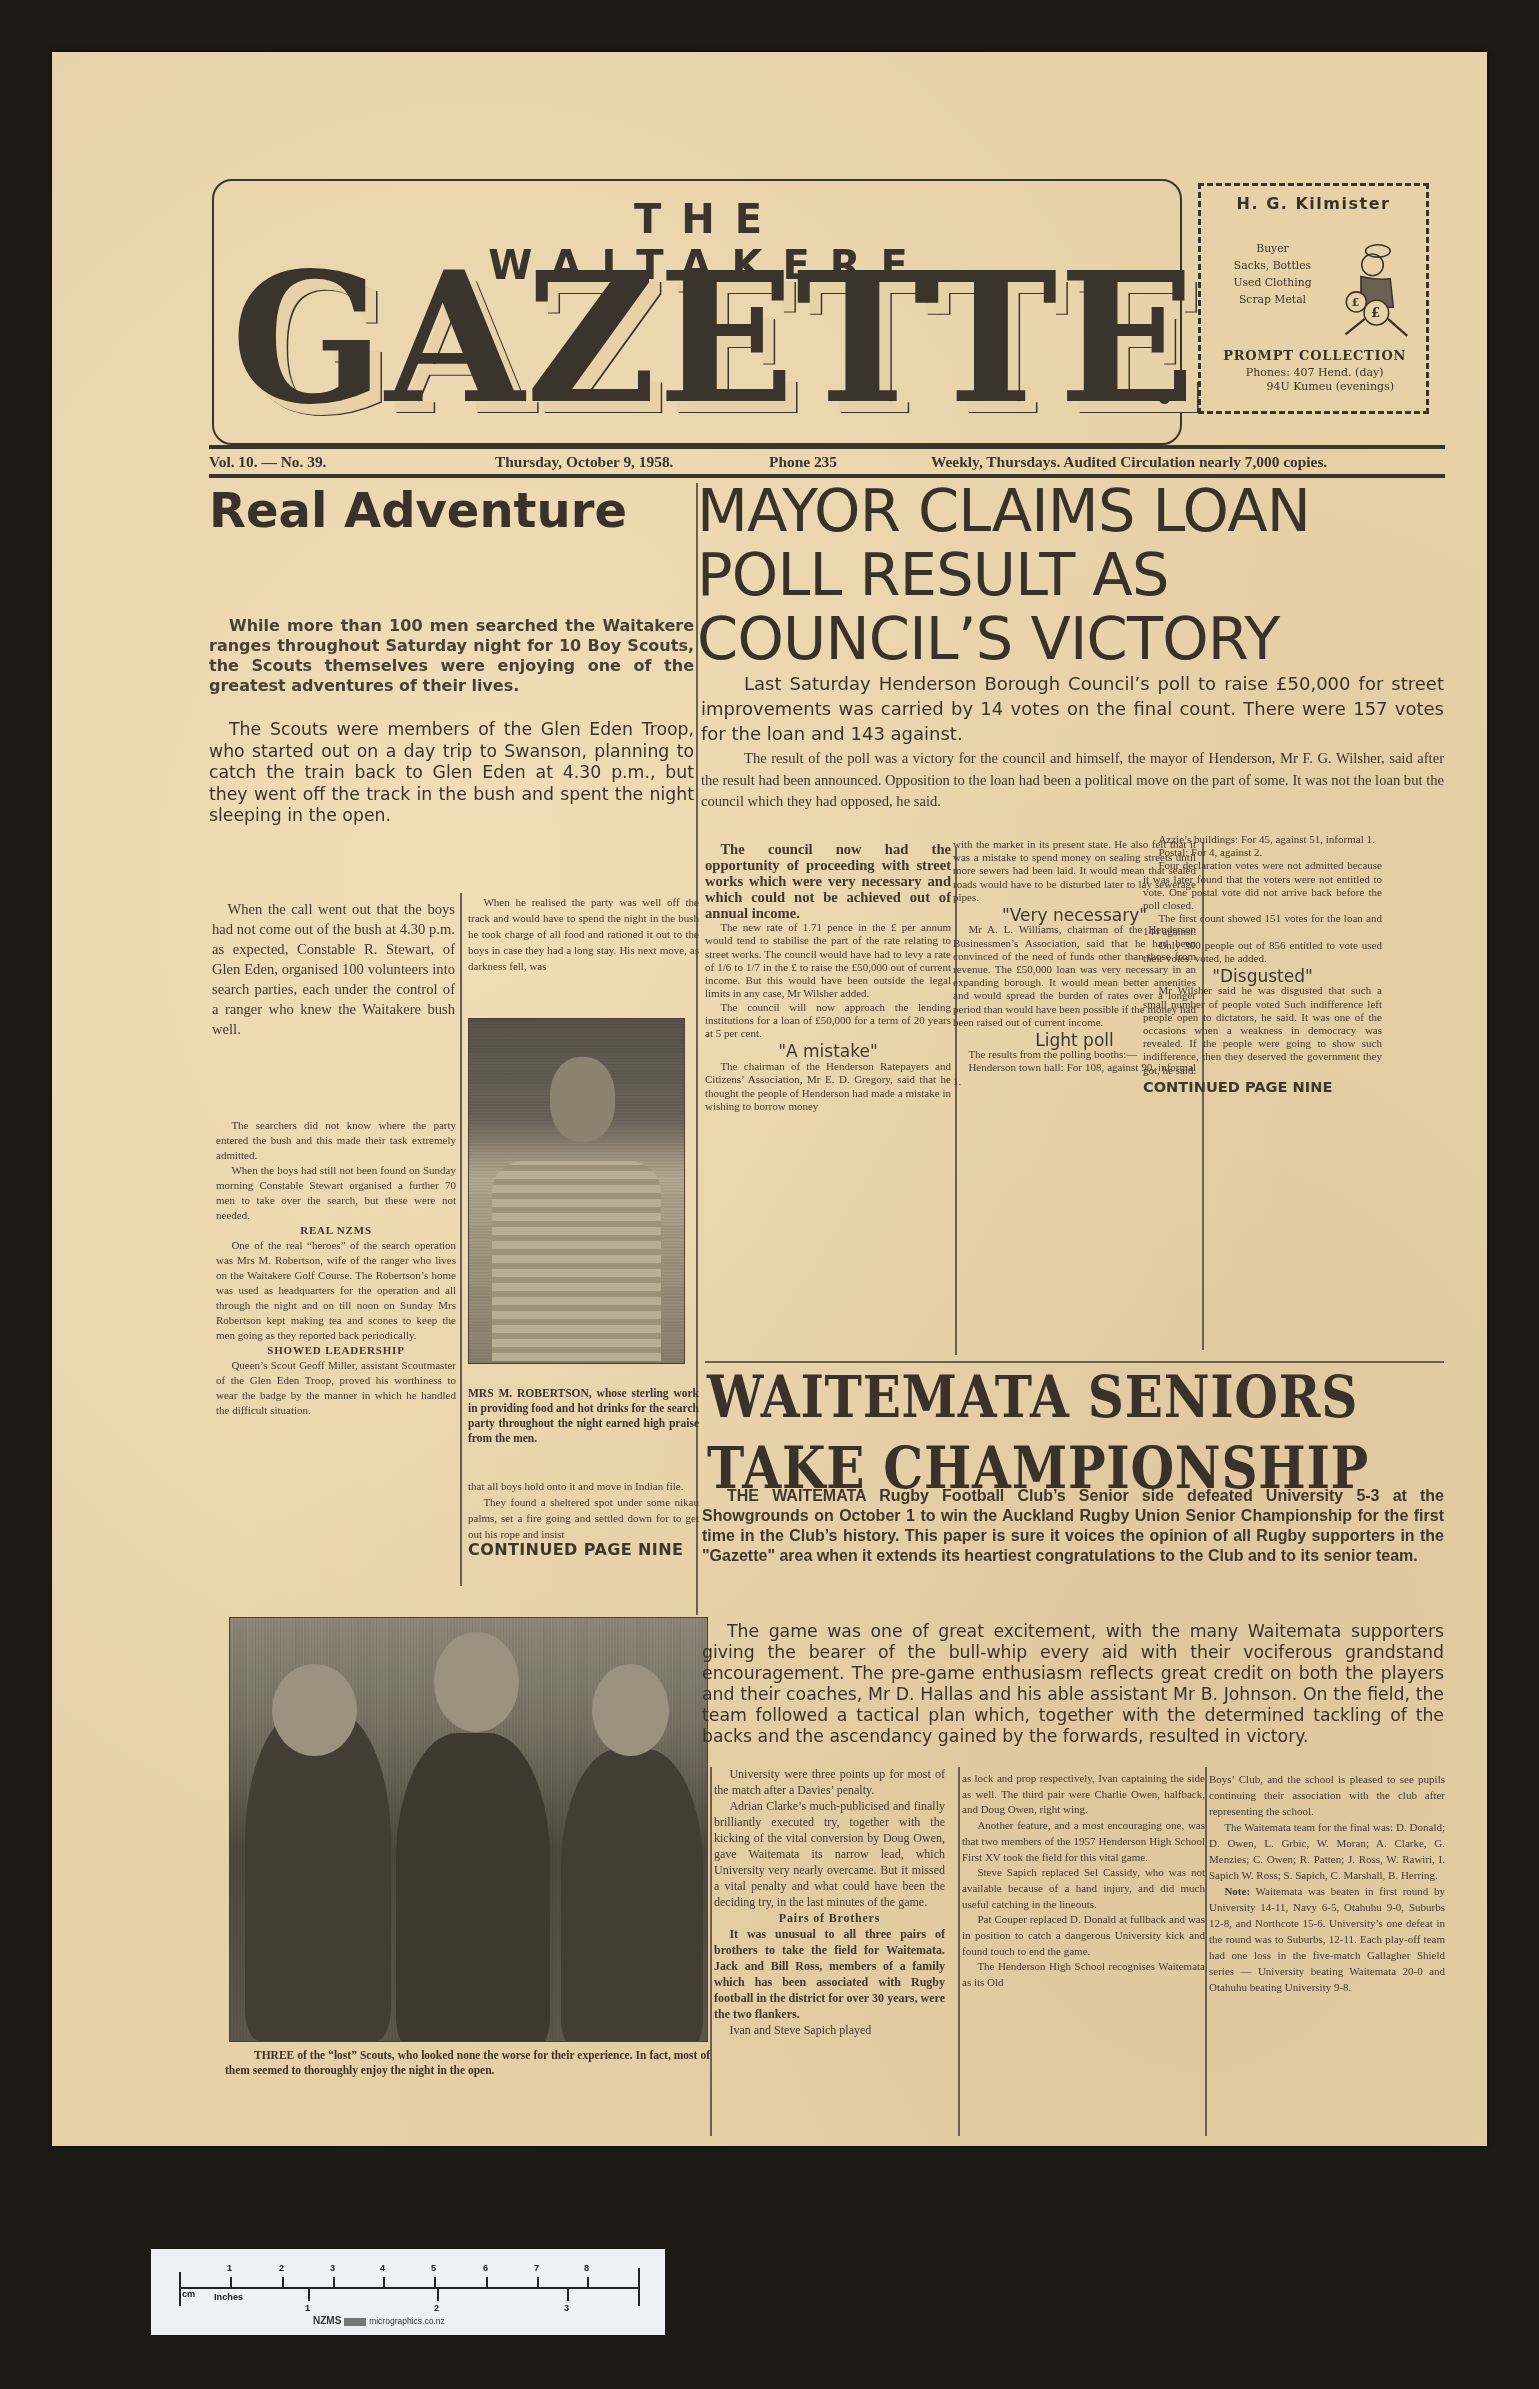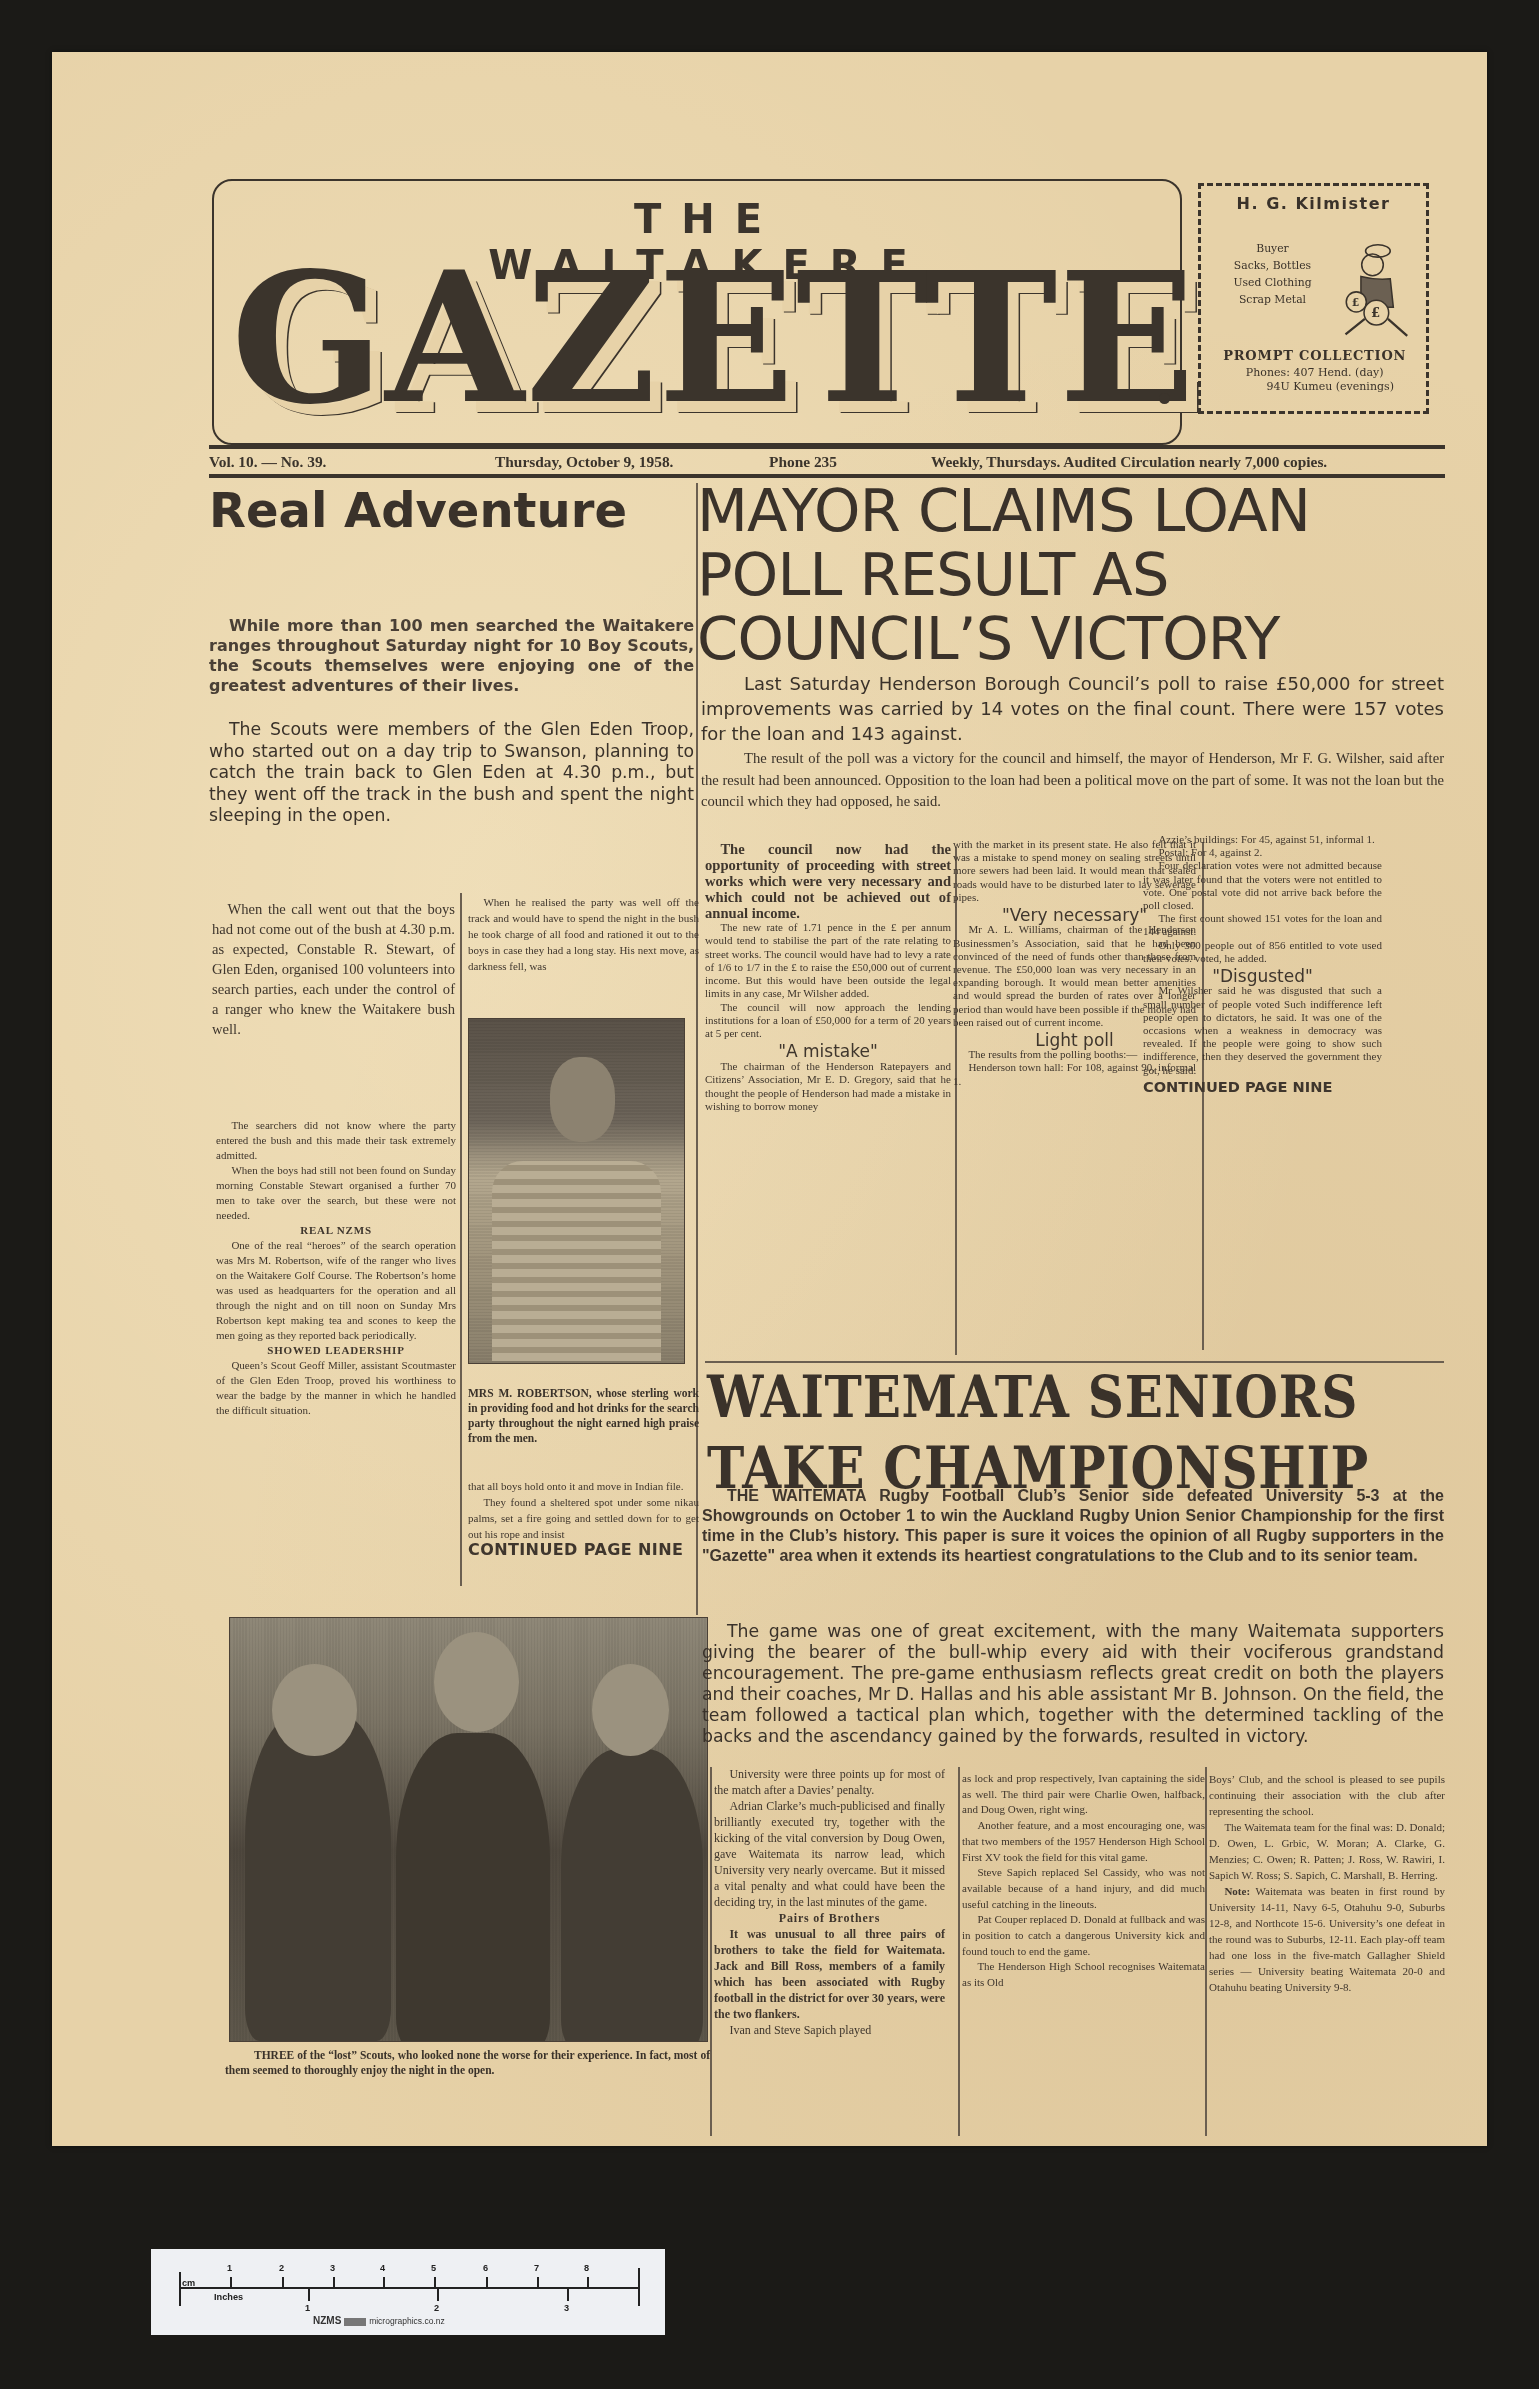--- a/index.html
+++ b/index.html
@@ -299,21 +299,21 @@
 <div class="col-text col-r3">
   <p style="text-indent:0">Boys’ Club, and the school is pleased to see pupils continuing their association with the club after representing the school.</p>
   <p>The Waitemata team for the final was: D. Donald; D. Owen, L. Grbic, W. Moran; A. Clarke, G. Menzies; C. Owen; R. Patten; J. Ross, W. Rawiri, I. Sapich W. Ross; S. Sapich, C. Marshall, B. Herring.</p>
   <p><b>Note:</b> <span>Waitemata was beaten in first round by University 14-11, Navy 6-5, Otahuhu 9-0, Suburbs 12-8, and Northcote 15-6. University’s one defeat in the round was to Suburbs, 12-11. Each play-off team had one loss in the five-match Gallagher Shield series — University beating Waitemata 20-0 and Otahuhu beating University 9-8.</span></p>
 </div>
 
 <div class="ruler">
   <div class="tick" style="left:28px;top:23px;height:34px;"></div>
   <div class="ruler-line"></div>
   <div class="tick" style="left:487px;top:18.5px;height:38px;"></div>
-  <span class="ruler-lbl" style="left:31px;top:29px;">cm</span>
+  <span class="ruler-lbl" style="left:31px;top:40px;">cm</span>
   <span class="ruler-lbl" style="left:31px;top:43px;margin-left:32px;">Inches</span>
 
   <div class="tick" style="left:79px;top:28px;height:10.8px;"></div>
   <span class="ruler-lbl" style="left:76px;top:14px;">1</span>
   <div class="tick" style="left:131px;top:28px;height:10.8px;"></div>
   <span class="ruler-lbl" style="left:128px;top:14px;">2</span>
   <div class="tick" style="left:182px;top:28px;height:10.8px;"></div>
   <span class="ruler-lbl" style="left:179px;top:14px;">3</span>
   <div class="tick" style="left:232px;top:28px;height:10.8px;"></div>
   <span class="ruler-lbl" style="left:229px;top:14px;">4</span>

